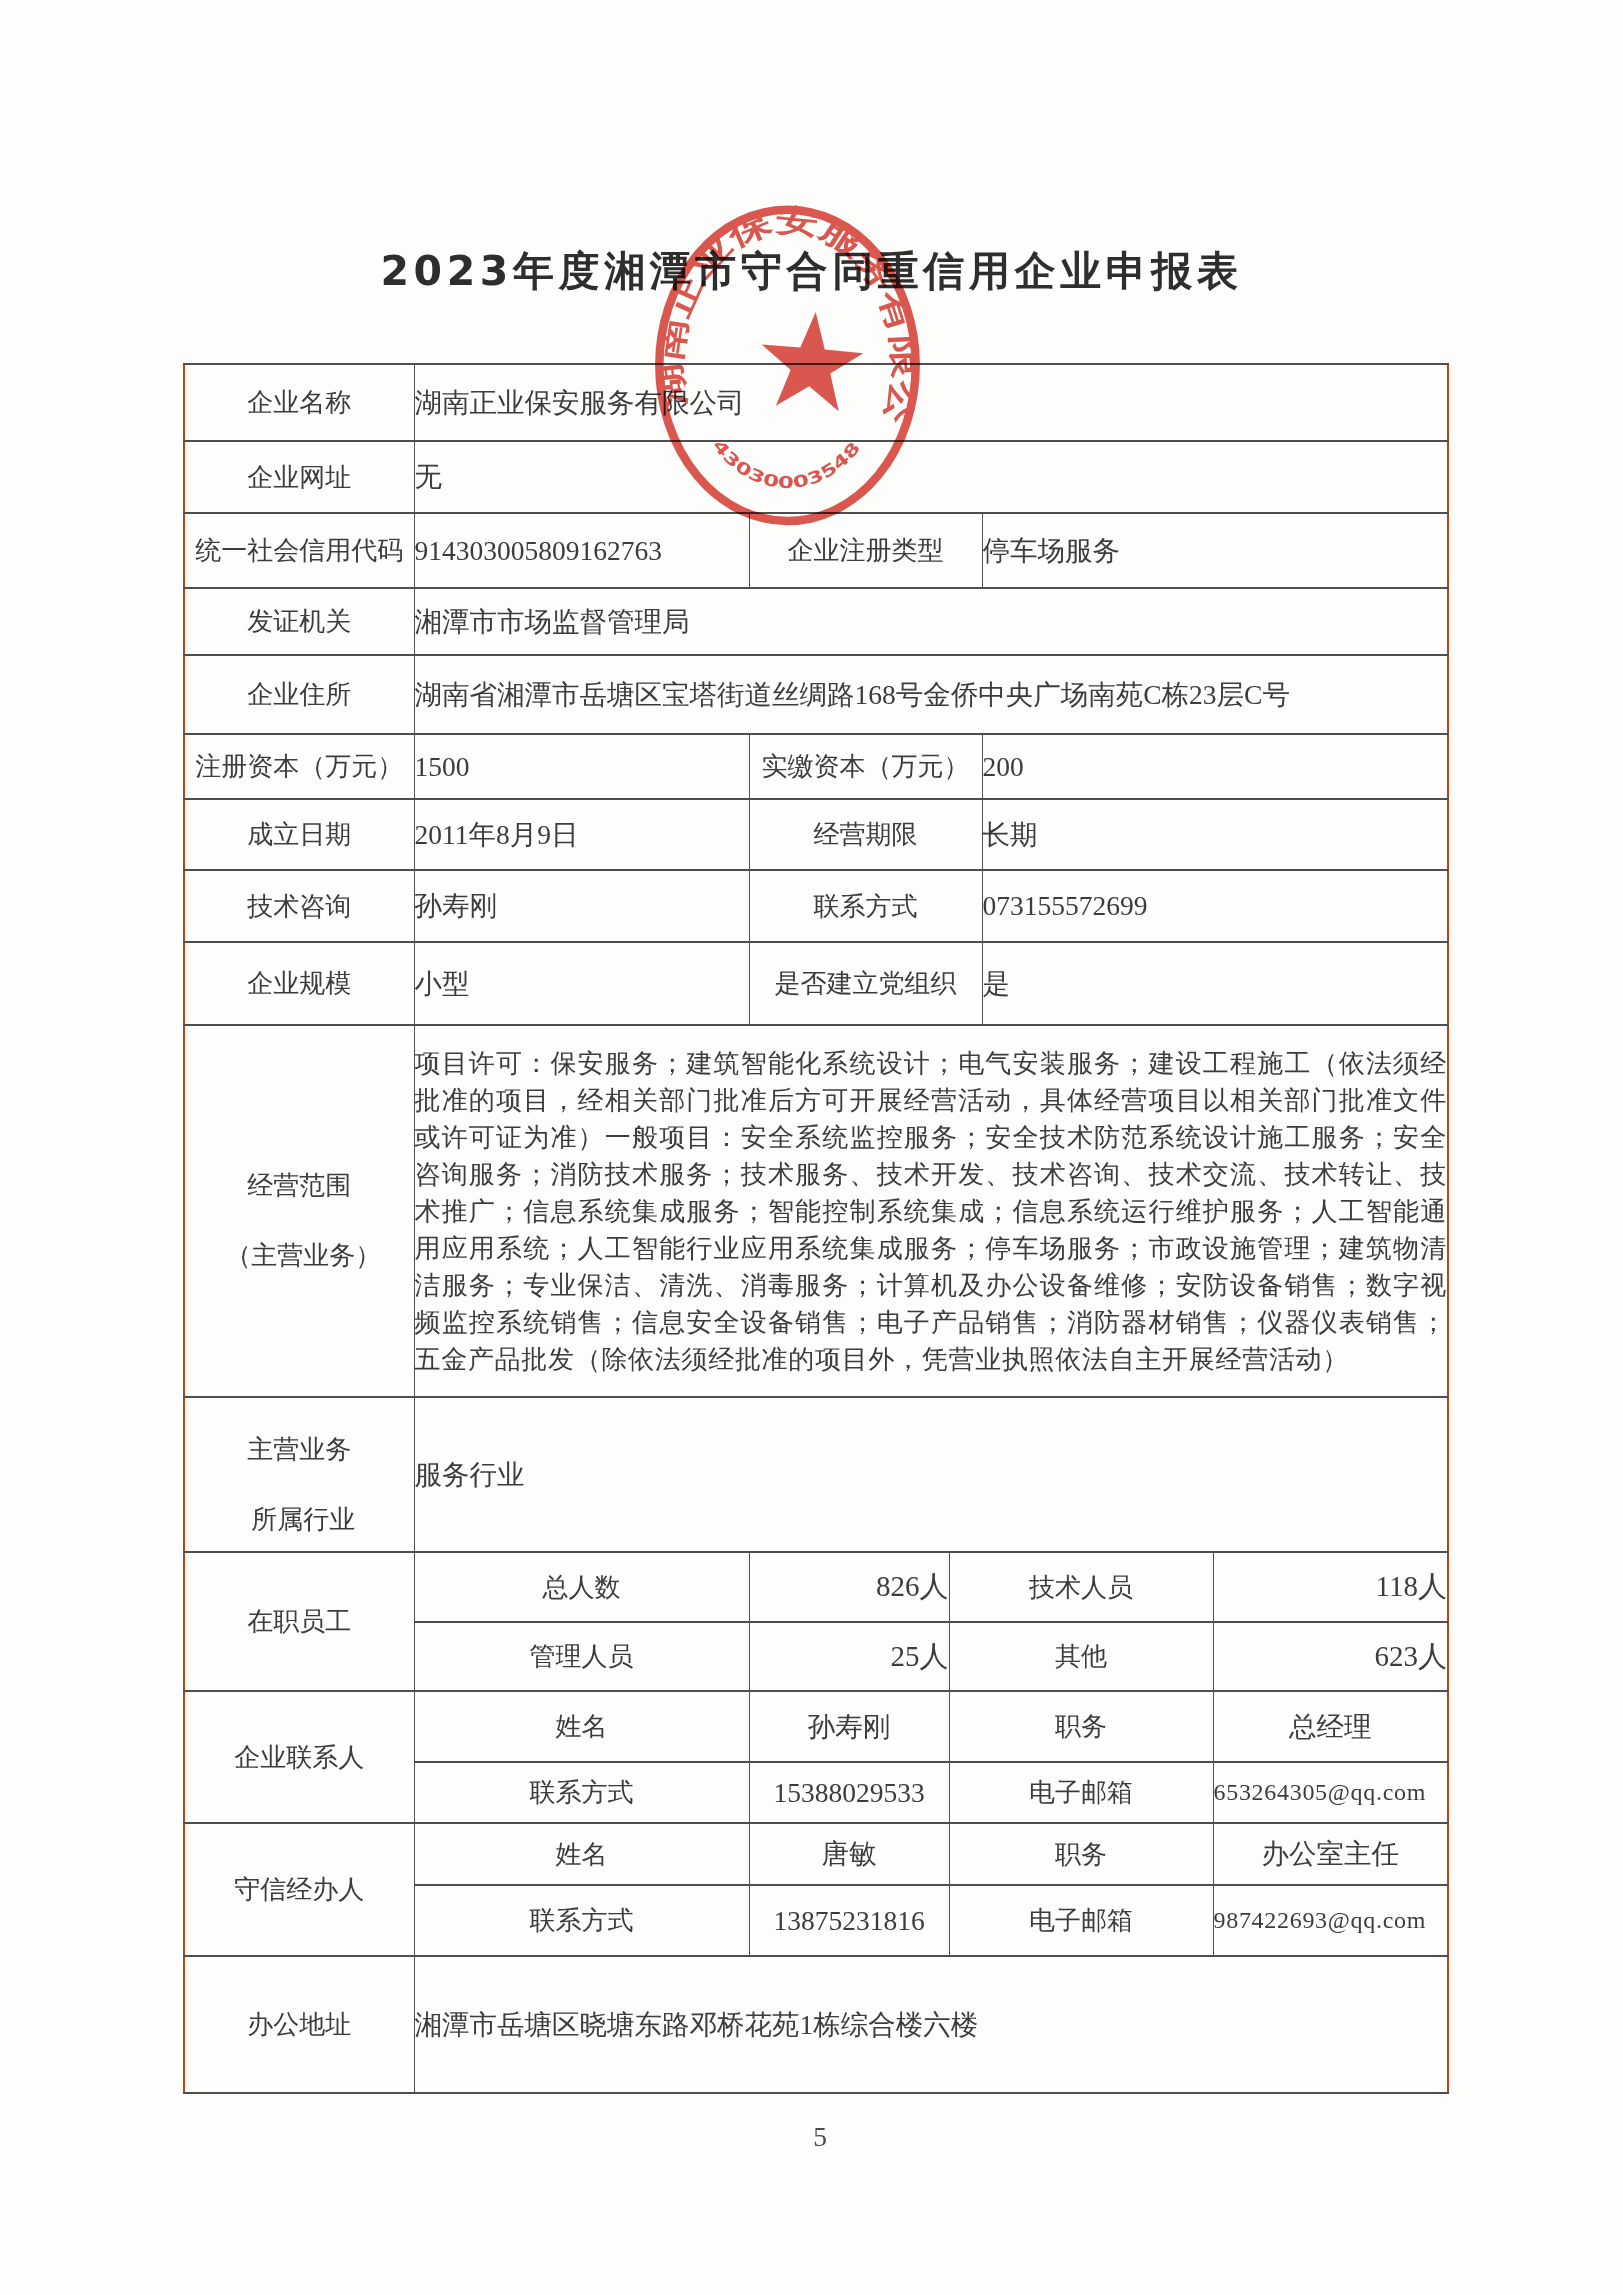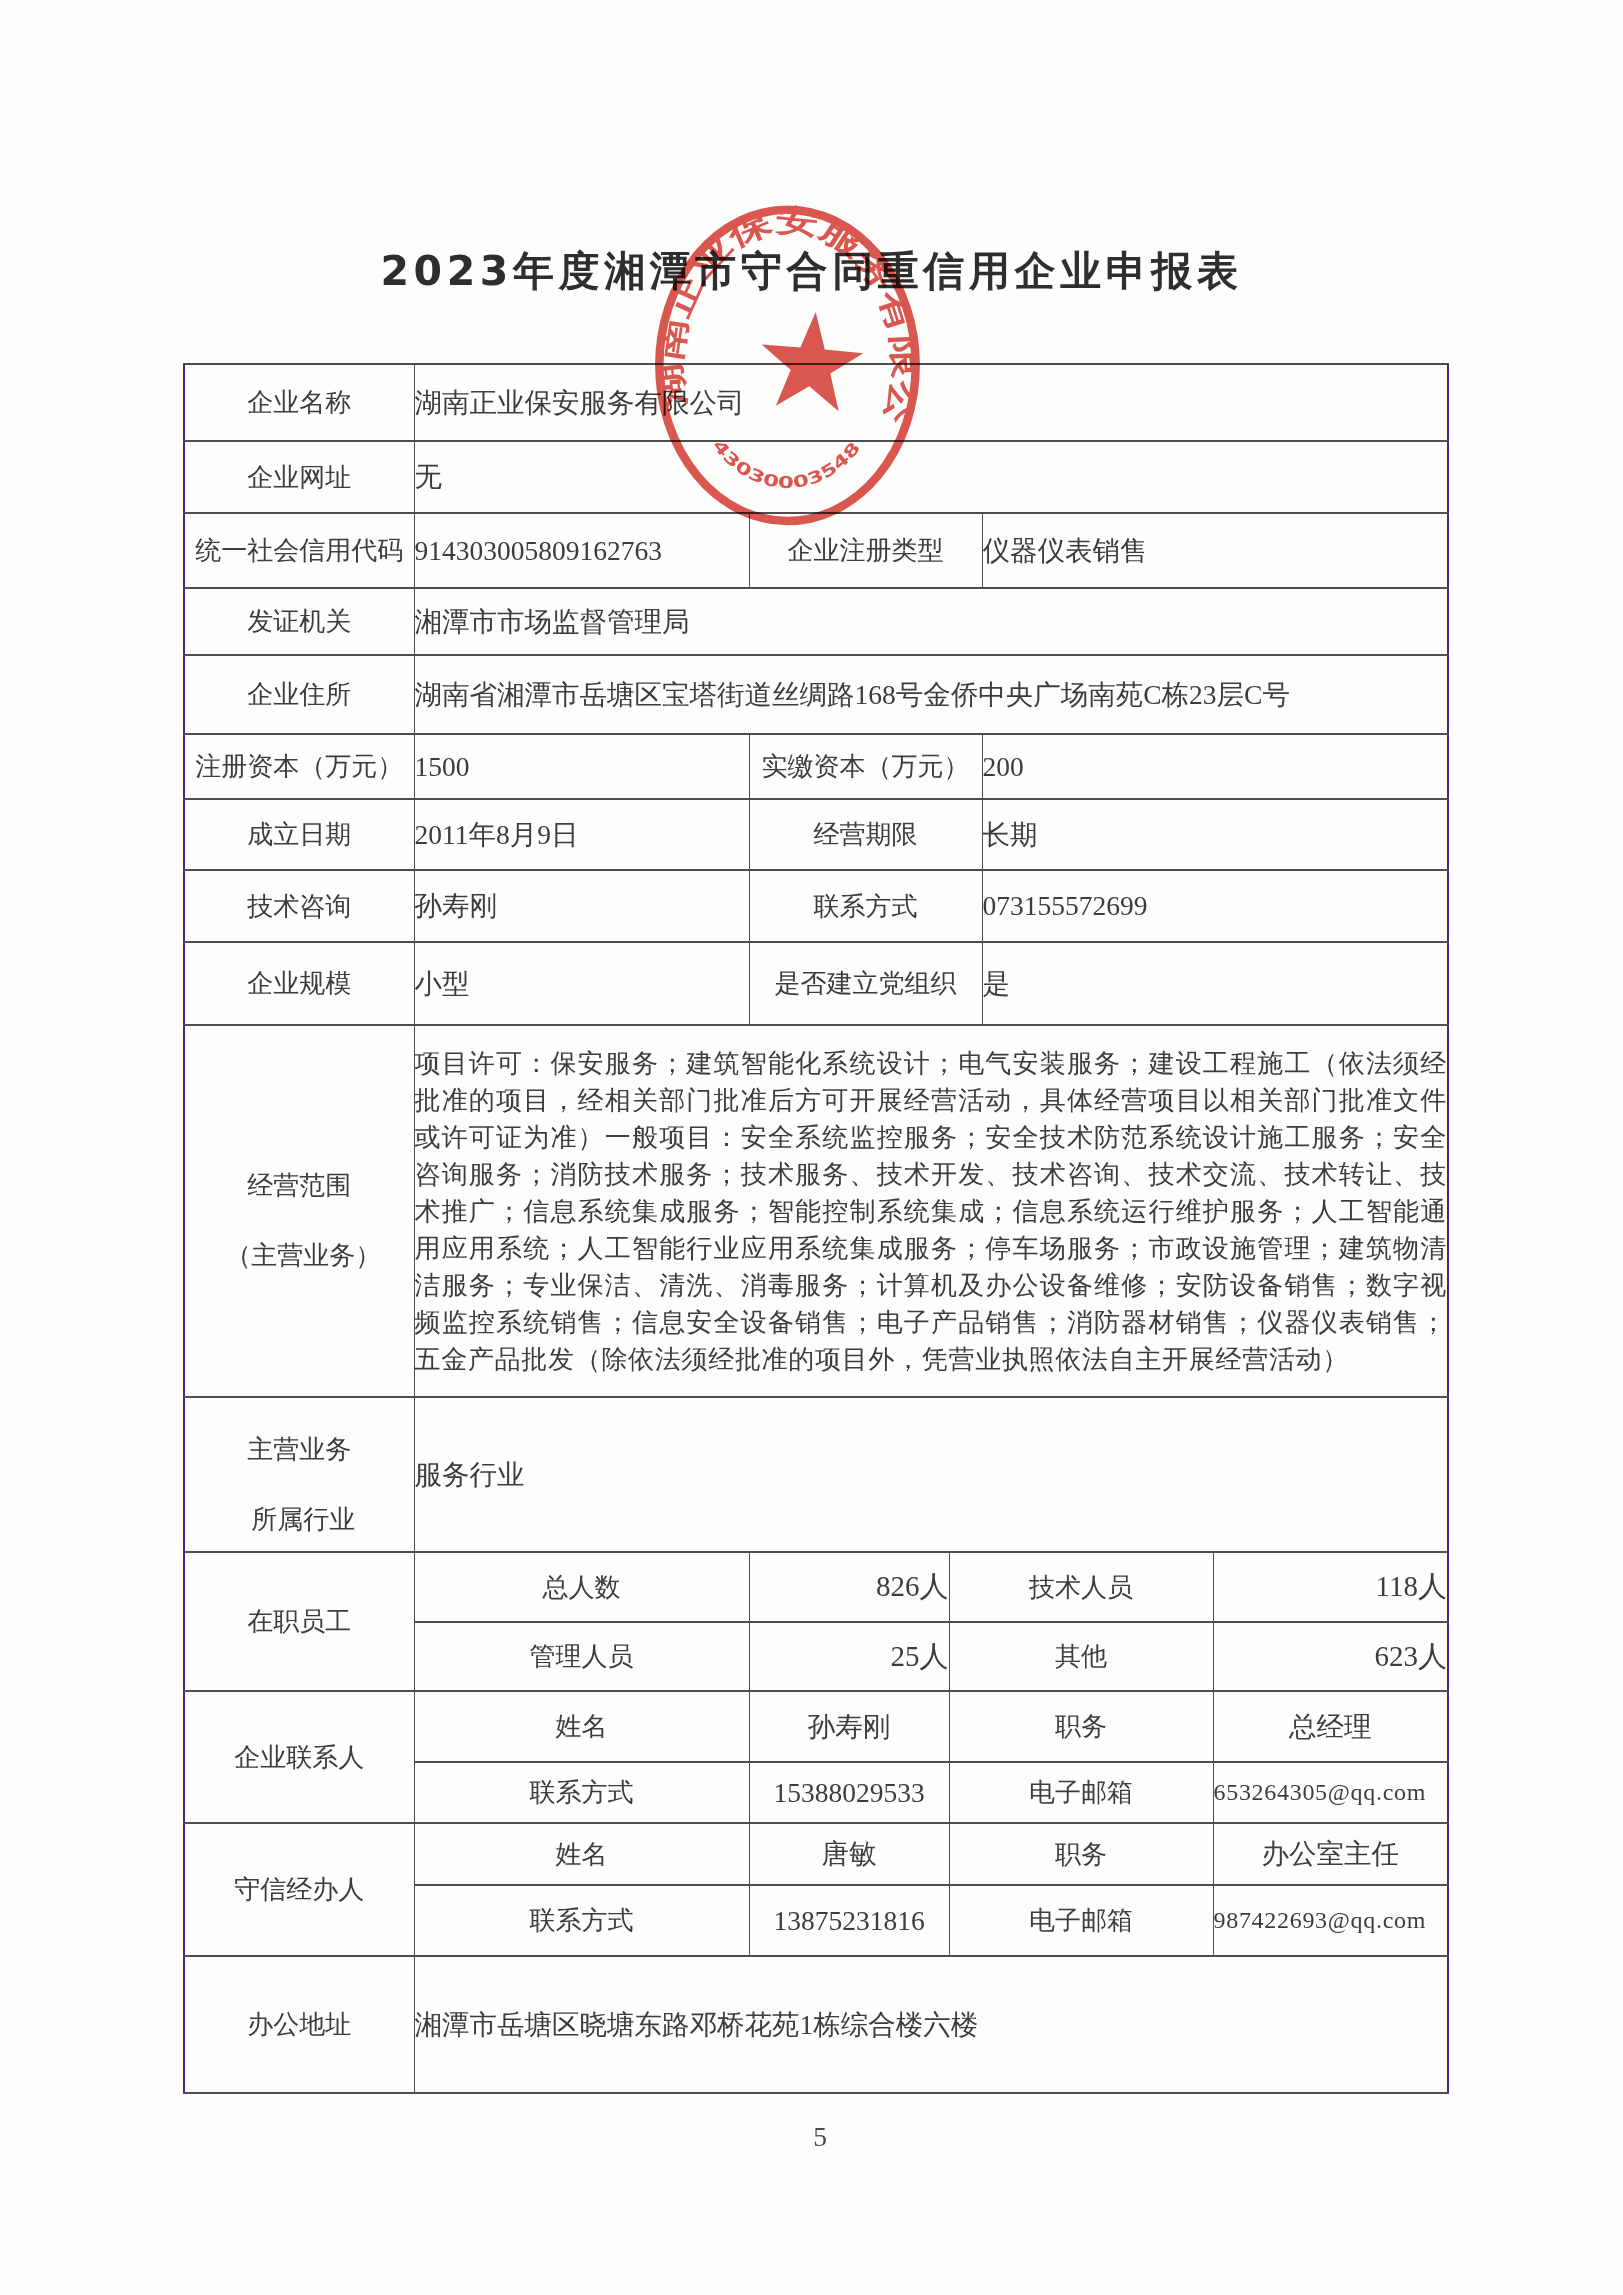--- a/index.html
+++ b/index.html
@@ -35,21 +35,21 @@
     color:#3c3c3c;
   }
   table.form td {
     border:1.3px solid #4e4e4e;
     border-top-width:2px;
     border-bottom-width:2px;
     overflow:hidden;
     vertical-align:middle;
     padding:0;
   }
-  table.form { border:2px solid #4c1d95; }
+  table.form { border:2px solid #c2410c; }
   tr.section td { border-top-width:2.6px; }
   td.lbl {
     text-align:center;
     font-size:26px;
     padding-top:5.2px;
   }
   td.lbl .l2 { display:block; line-height:1.0;margin-top:20px; }
   td.lbl .l2 + .l2 { margin-top:44px;padding-left:8px; }
   td.lbl-top { vertical-align:top; padding-top:58px; }
   td.val {
@@ -137,21 +137,21 @@
 
     <tr style="height:72px">
       <td class="lbl">企业网址</td>
       <td class="val" colspan="5">无</td>
     </tr>
 
     <tr style="height:75px">
       <td class="lbl">统一社会信用代码</td>
       <td class="val">914303005809162763</td>
       <td class="clbl" colspan="2">企业注册类型</td>
-      <td class="val" colspan="2">仪器仪表销售</td>
+      <td class="val" colspan="2">停车场服务</td>
     </tr>
 
     <tr style="height:67px">
       <td class="lbl">发证机关</td>
       <td class="val" colspan="5">湘潭市市场监督管理局</td>
     </tr>
 
     <tr style="height:79px">
       <td class="lbl">企业住所</td>
       <td class="val" colspan="5">湖南省湘潭市岳塘区宝塔街道丝绸路168号金侨中央广场南苑C栋23层C号</td>

